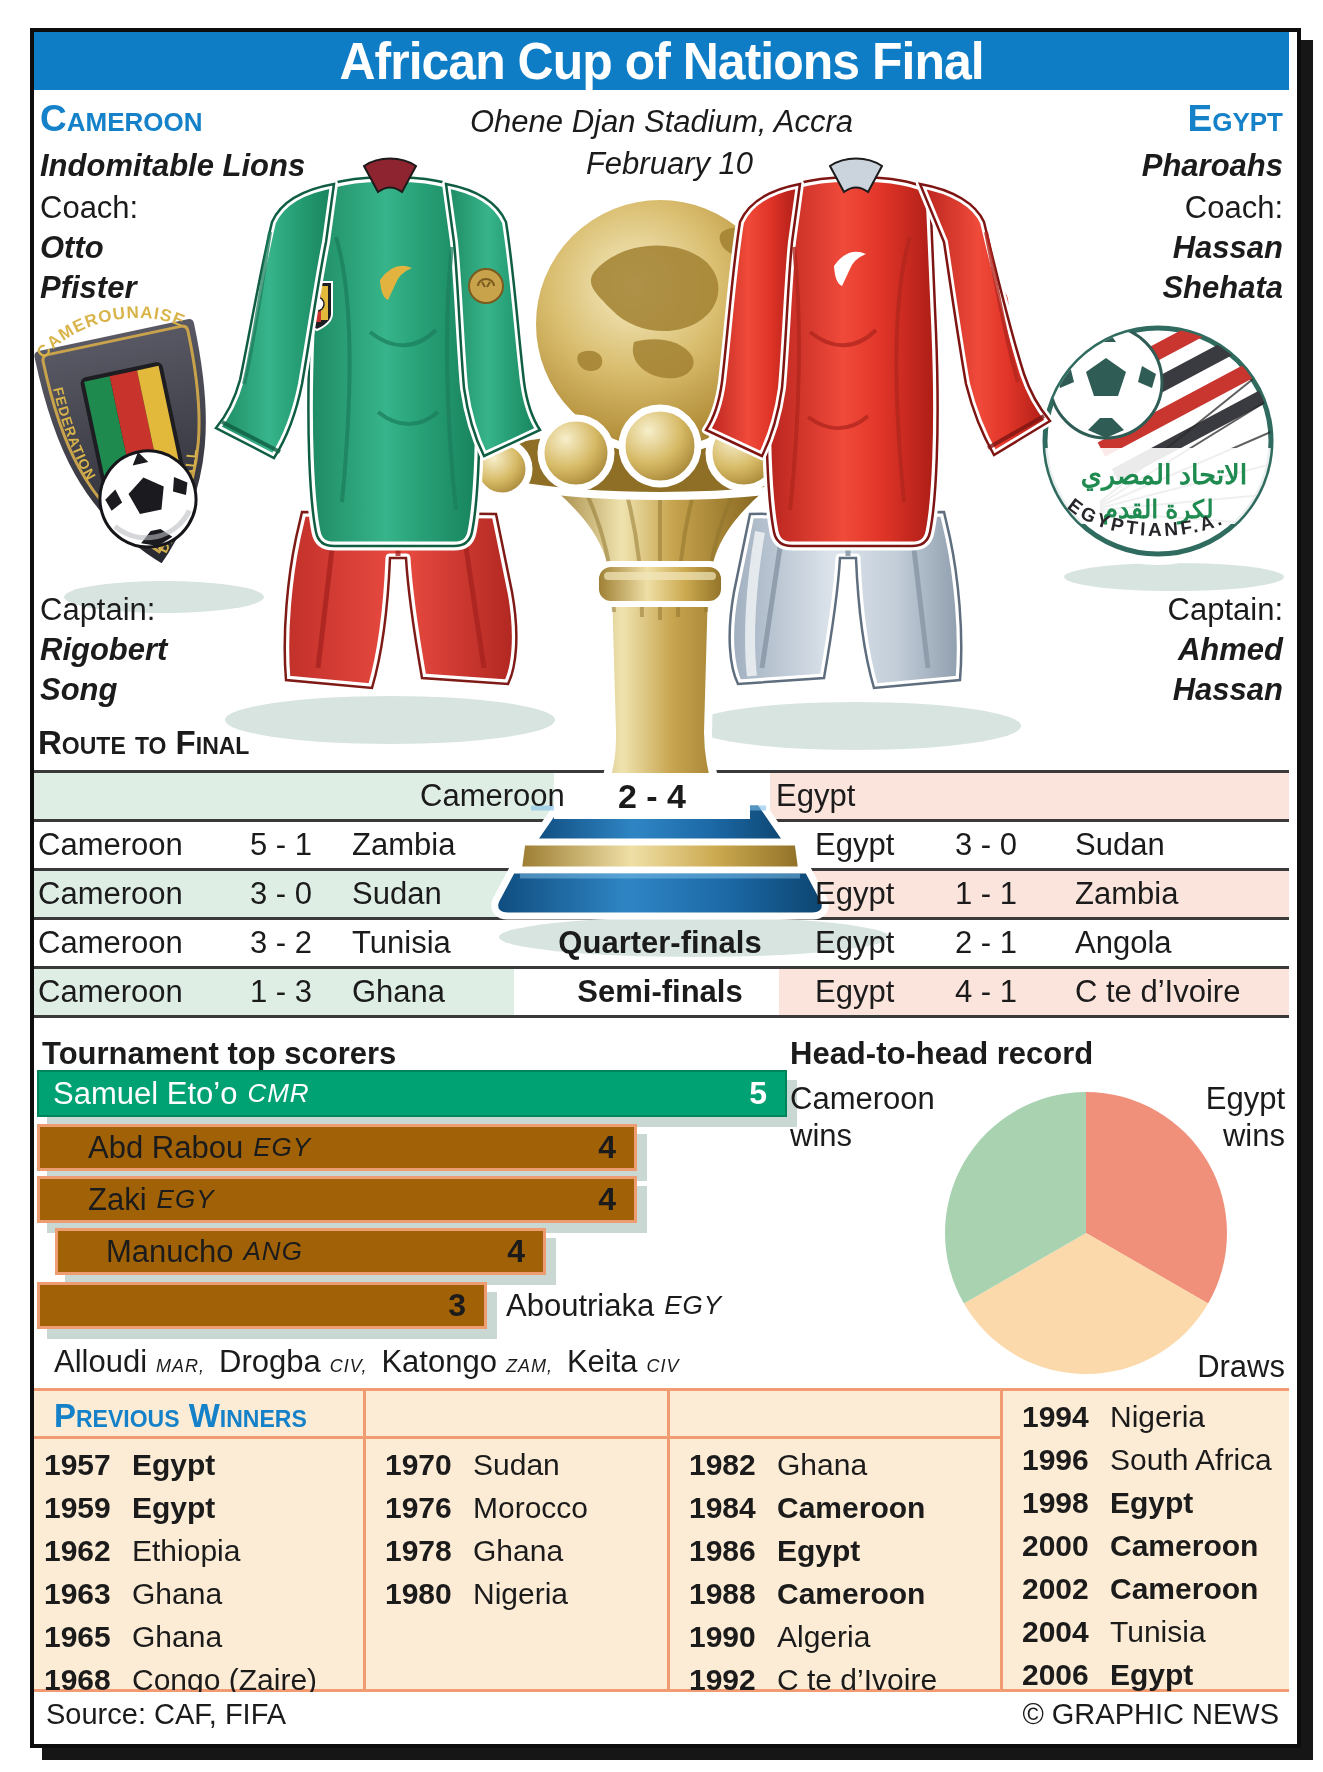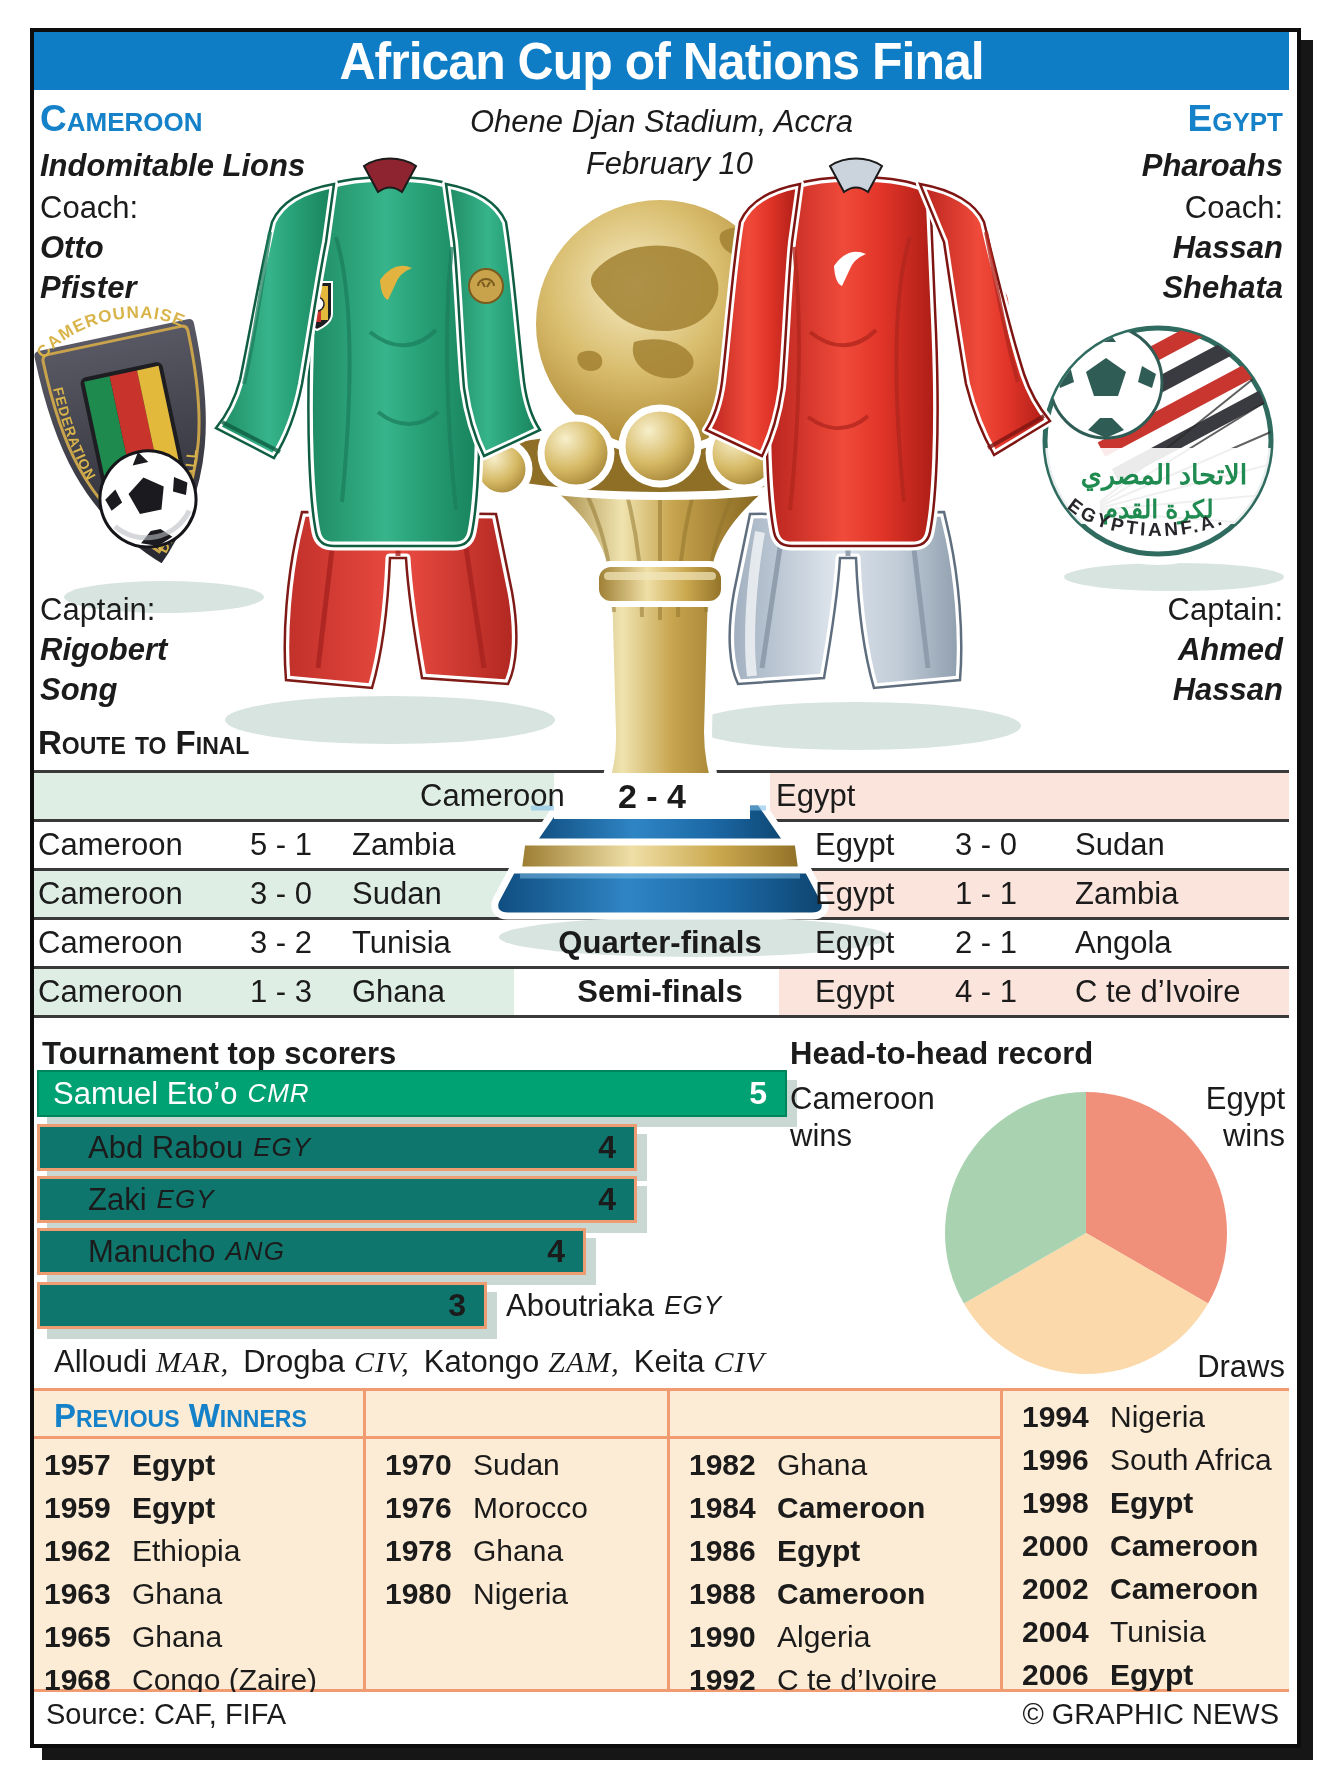--- a/index.html
+++ b/index.html
@@ -25,25 +25,25 @@
   .rowtext{display:flex;align-items:center;height:46px;font-size:31px;}
   .rteam{position:absolute;}
   .heading{font-size:31px;font-weight:700;}
   .stage{position:absolute;left:506px;width:240px;text-align:center;font-weight:700;}
   .chip{position:absolute;left:520px;width:196px;height:46px;background:#fff;display:flex;align-items:center;justify-content:center;font-size:34px;font-weight:700;}
   
   .bar{position:absolute;left:3px;height:47px;display:flex;align-items:center;font-size:31px;box-shadow:10px 10px 0 #c9d8d2;box-sizing:border-box;padding-left:14px;}
   .bar .code{font-style:italic;font-size:26px;margin-left:10px;letter-spacing:1px;}
   .bar .val{position:absolute;right:18px;font-weight:700;font-size:32px;}
   .bar-green{background:#00A173;border:2px solid #00845c;color:#fff;}
-  .bar-peach{background:#0f766e;border:3px solid #EE9C72;color:#1b1b1b;padding-left:48px;}
+  .bar-peach{background:#a16207;border:3px solid #EE9C72;color:#1b1b1b;padding-left:48px;}
   .outlabel{position:absolute;font-size:31px;display:flex;align-items:center;height:47px;}
   .outlabel .code{font-style:italic;font-size:26px;margin-left:10px;letter-spacing:1px;}
   .others{position:absolute;font-size:31px;display:flex;align-items:center;white-space:pre;}
-  .others .ocode{font-style:italic;font-size:30px;letter-spacing:1px;margin-left:9px;font-family:Liberation Serif, serif;}
+  .others .ocode{font-style:italic;font-size:18px;letter-spacing:1px;margin-left:9px;}
   .others .oitem{margin-right:14px;display:flex;align-items:baseline;}
   
   .h2h-label{font-size:31px;line-height:37px;}
   .pienum{position:absolute;width:56px;text-align:center;font-size:46px;font-weight:700;}
   
   .winners-box{left:0;top:1356px;width:1255px;height:304px;background:#FDECD5;border-top:3px solid #F19B73;border-bottom:3px solid #F19B73;box-sizing:border-box;}
   .wdiv{position:absolute;top:0;width:3px;height:301px;background:#F19B73;}
   .wtitle{position:absolute;left:20px;top:6px;color:#1581C8;font-size:33px;font-weight:700;}
   .wunderline{position:absolute;left:0;top:45px;width:966px;height:3px;background:#F19B73;}
   .wcol{position:absolute;list-style:none;margin:0;padding:0;}
@@ -410,21 +410,21 @@
   <div class="bar bar-peach" style="top: 1092px; width: 600px;">
     <span>Abd Rabou</span>
         <span class="code">EGY</span>
     <span class="val">4</span>
   </div>
   <div class="bar bar-peach" style="top: 1144px; width: 600px;">
     <span>Zaki</span>
         <span class="code">EGY</span>
     <span class="val">4</span>
   </div>
-  <div class="bar bar-peach" style="top: 1196px; width: 549px;">
+  <div class="bar bar-peach" style="top: 1196px; width: 491px; margin-left: 18px;">
     <span>Manucho</span>
         <span class="code">ANG</span>
     <span class="val">4</span>
   </div>
   <div class="bar bar-peach" style="top: 1250px; width: 450px;">
     <span class="val">3</span>
   </div>
   <div class="outlabel" style="left:472px;top:1250px">
     <span>Aboutriaka</span>
         <span class="code">EGY</span>

